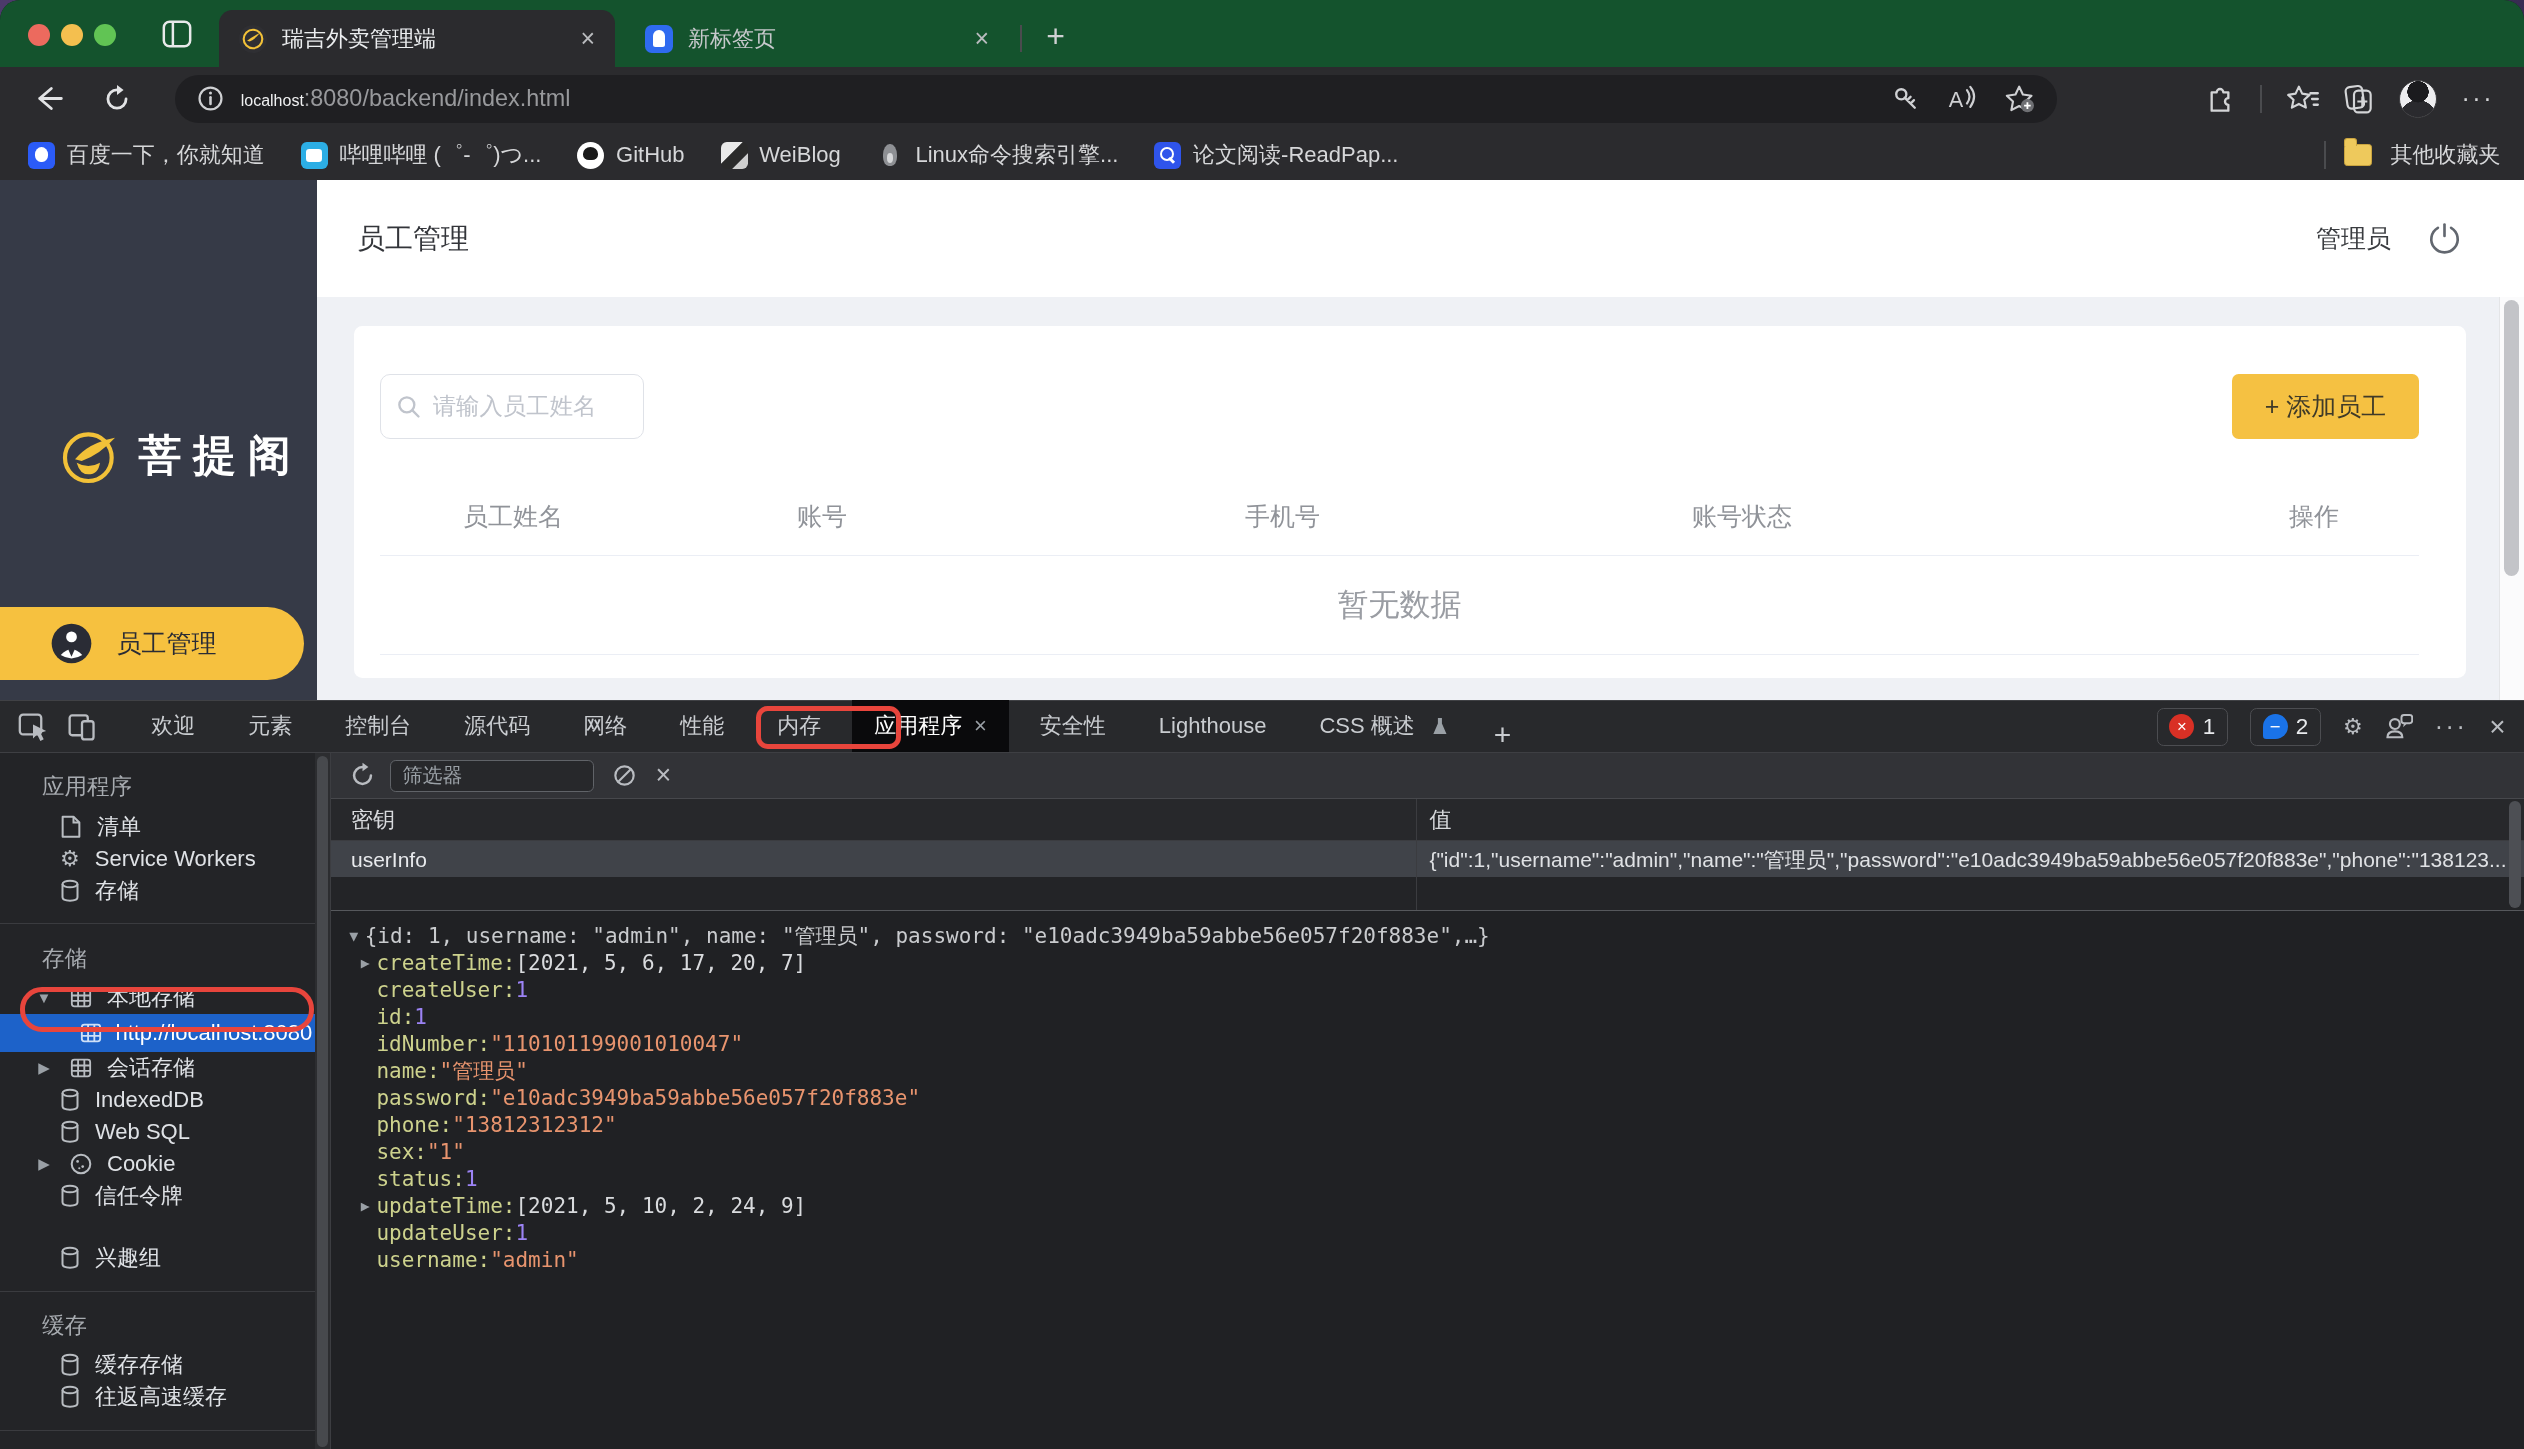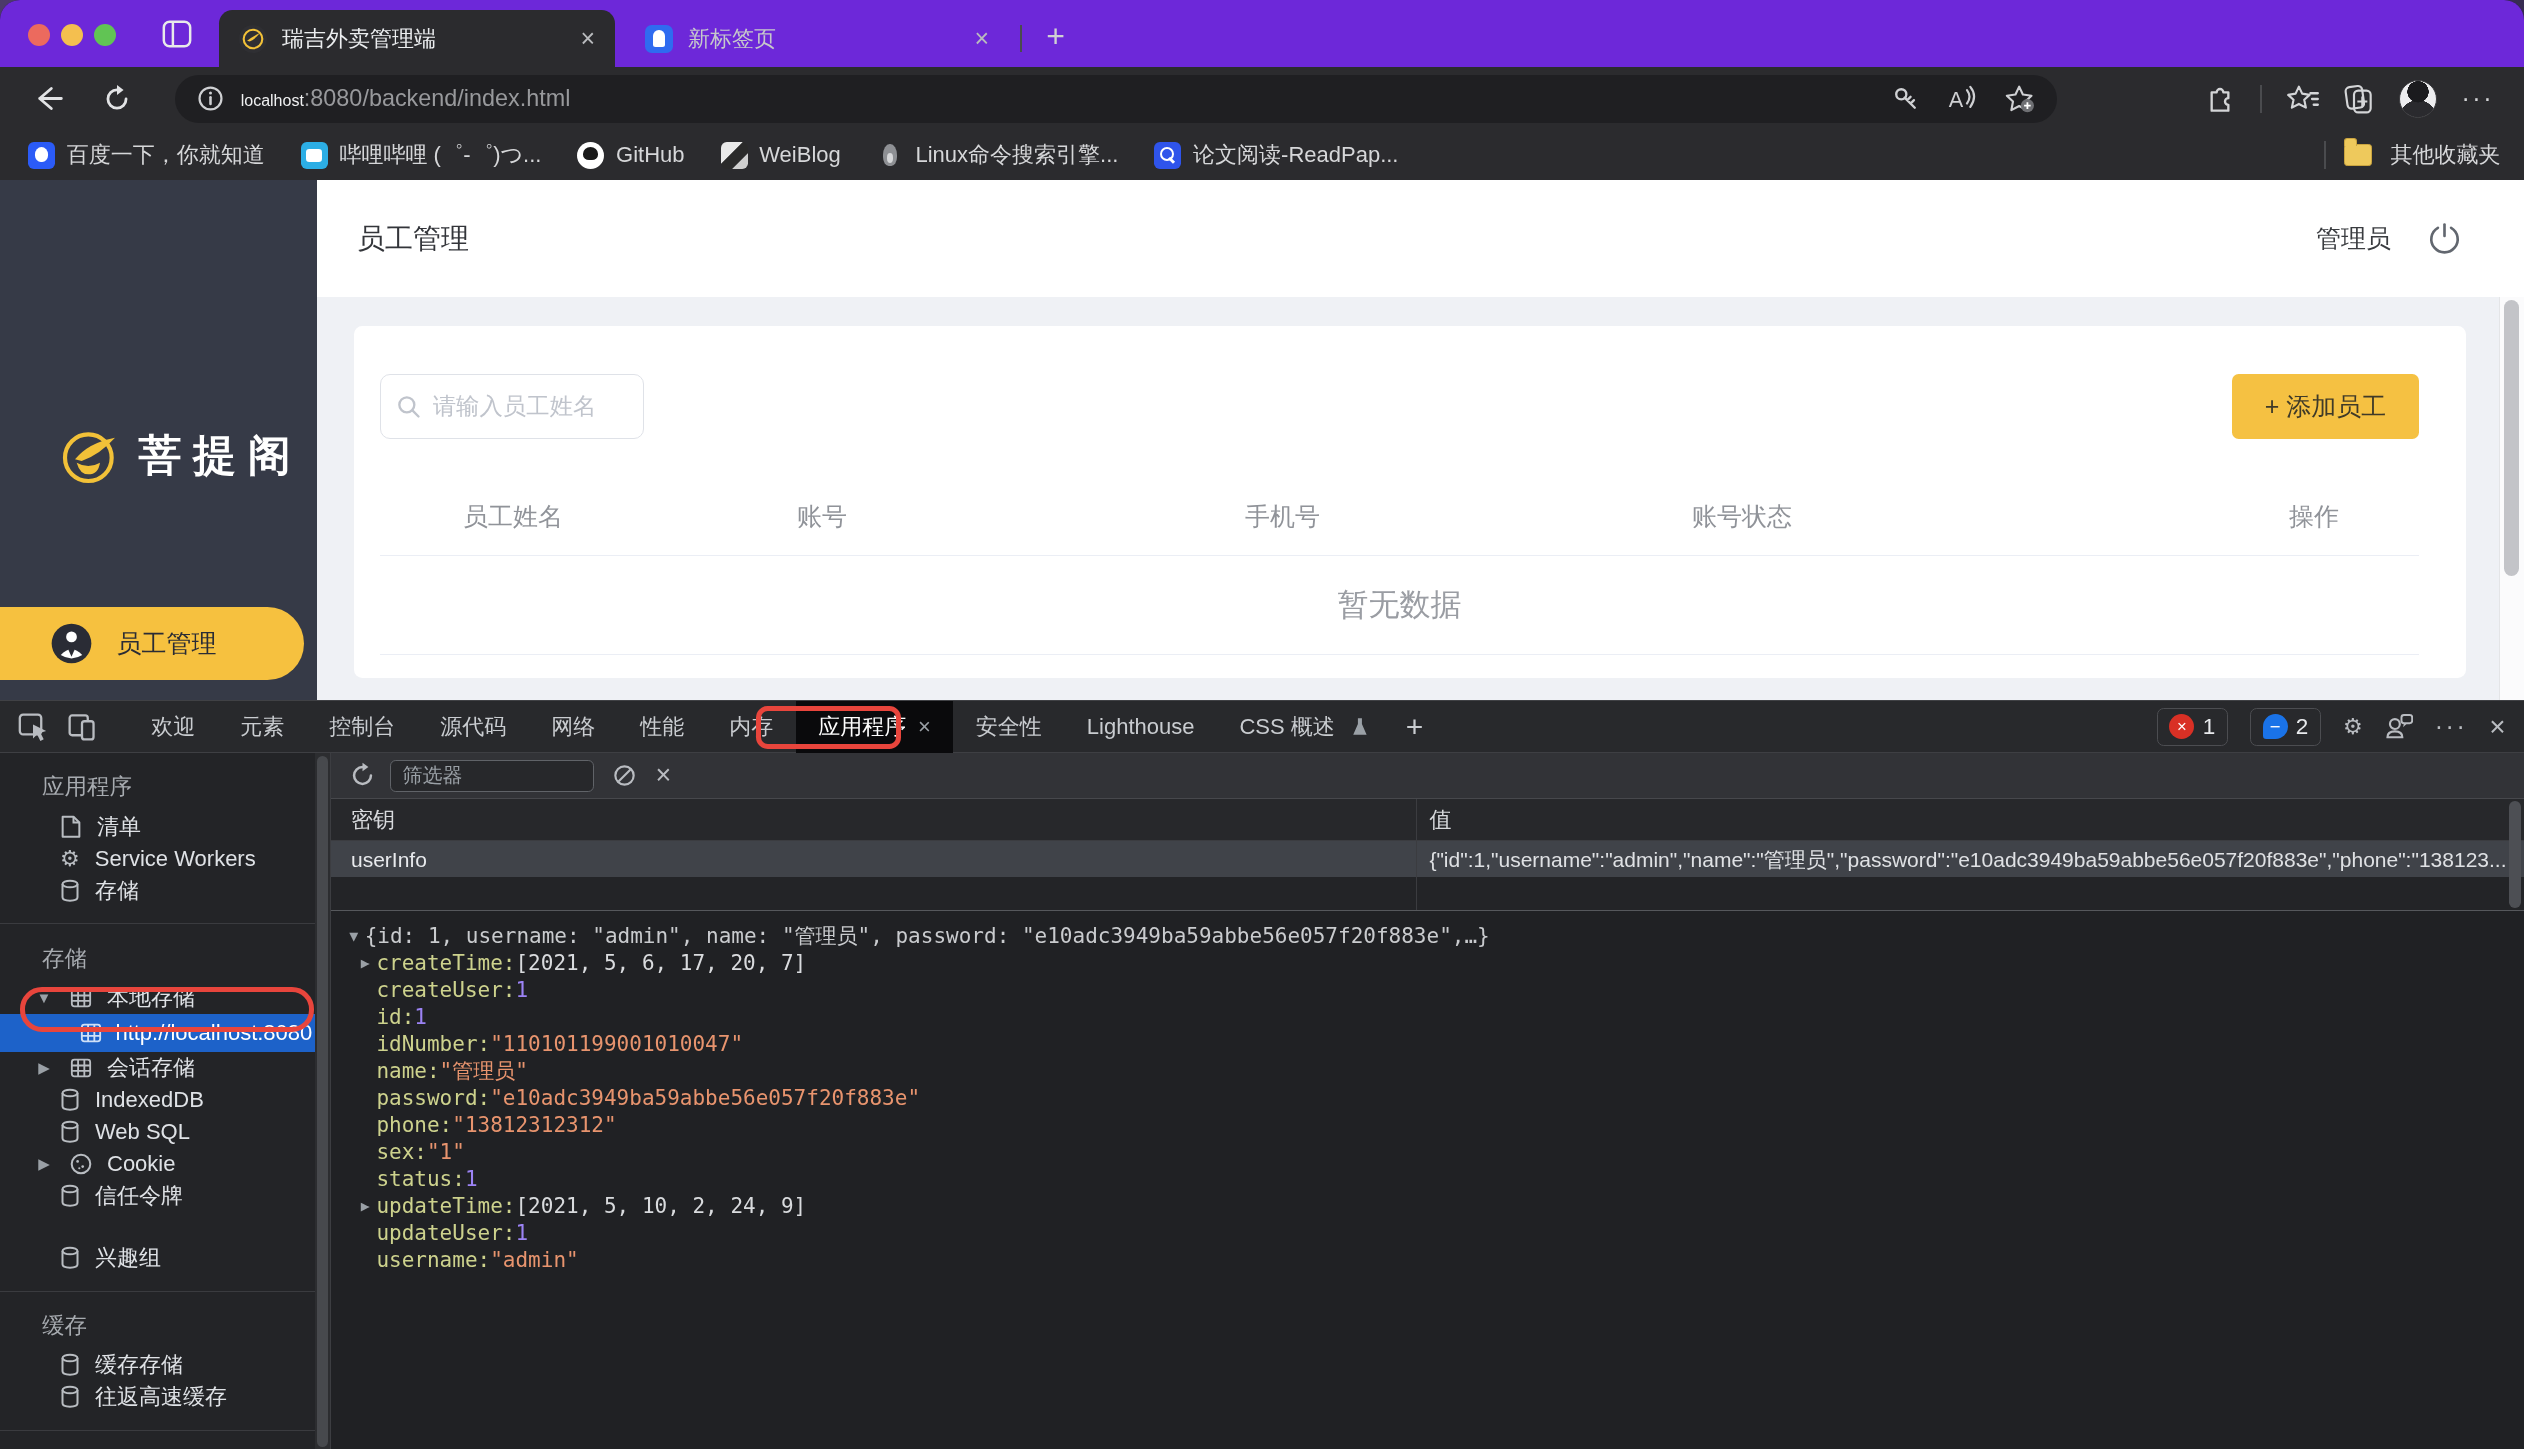--- a/index.html
+++ b/index.html
@@ -1,21 +1,21 @@
 <!DOCTYPE html>
 <html style="font-size:13.4px"><head>
 <meta charset="utf-8">
 <style>
   * { margin:0; padding:0; box-sizing:border-box; }
   html,body { width:2525px; height:1449px; overflow:hidden; }
   body { background:linear-gradient(135deg,#4c3a6b,#2b2443); font-family:"Liberation Sans",sans-serif; }
   .window { position:absolute; inset:0; border-radius:20px 20px 0 0; overflow:hidden; background:#1c1c1f; }
 
   
-  .tabbar { position:relative; height:67px; background:#6d28d9; }
+  .tabbar { position:relative; height:67px; background:#14532d; }
   .traffic { position:absolute; left:28px; top:24px; display:flex; gap:11px; }
   .light { width:22px; height:22px; border-radius:50%; }
   .light.red{ background:#ec6a5e; } .light.yellow{ background:#f4bf4f; } .light.green{ background:#61c454; }
   .layout-btn { position:absolute; left:162px; top:20px; color:#e8e9ea; }
   .tab { position:absolute; top:10px; height:57px; display:flex; align-items:center; padding:0 20px; gap:15px; font-size:22px; }
   .tab.active { left:219px; width:396px; background:#2b2b2e; border-radius:13.4px 13.4px 0 0; color:#eceef0; }
   .tab.inactive { left:625px; width:384px; color:#c6c8cb; }
   .tab .close { margin-left:auto; color:#b9bbbe; font-size:25px; }
   .fav { width:28px; height:28px; border-radius:50%; flex:none; }
   .fav.ruiji { background:#2f2f33; display:flex; align-items:center; justify-content:center; }
@@ -83,21 +83,21 @@
   .add-btn { margin-left:auto; width:187px; height:65px; background:#f5c142; border:none; border-radius:6.7px; font-size:25px; color:#3f3a28; font-family:inherit; }
   .emp-table { margin-top:39px; }
   .thead { display:grid; grid-template-columns:417px 448px 447px 447px 1fr; height:78px; align-items:center; border-bottom:0.8px solid #ebeef5; font-size:25px; color:#909399; }
   .thead .c1 { padding-left:83px; } .thead .c5 { text-align:right; padding-right:80px; }
   .trow-empty { height:99px; display:flex; align-items:center; justify-content:center; font-size:31px; color:#9a9da3; border-bottom:0.8px solid #ebeef5; }
 
   
   .devtools { position:relative; height:750px; background:#202124; border-top:0.8px solid #404145; color:#dfe2e6; }
   .dt-tabbar { position:relative; height:52px; background:#28292c; border-bottom:0.8px solid #3e3f43; display:flex; align-items:center; }
   .dt-tool-ic { color:#b9bcc1; margin-left:18.4px; }
-  .dt-tabs { display:flex; align-items:center; margin-left:32px; height:100%; }
+  .dt-tabs { display:flex; align-items:flex-end; margin-left:32px; height:100%;gap:8px; }
   .dt-tab { padding:0 22.5px; font-size:22px; color:#c9ccd0; height:52px; display:flex; align-items:center; gap:11.7px; }
   .dt-tab.active { background:#0a0a0c; color:#fff; }
   .dt-tab .tclose { color:#9aa0a6; font-size:22px; }
   .dt-newtab { font-size:30px; color:#c9ccd0; padding:0 16.7px; }
   .flask { display:inline-block; width:13.4px; height:16.7px; background:#9aa0a6; clip-path:polygon(35% 0,65% 0,65% 35%,100% 100%,0 100%,35% 35%); margin-left:6.7px; }
   .dt-right { margin-left:auto; display:flex; align-items:center; gap:22px; padding-right:18.4px; }
   .badge { display:flex; align-items:center; gap:8.3px; border:0.8px solid #4c4d51; border-radius:6.7px; padding:5px 11.7px; font-size:22.5px; color:#e8eaed; }
   .err-dot { width:25px; height:25px; border-radius:50%; background:#d93025; color:#fff; font-size:16.7px; display:flex; align-items:center; justify-content:center; }
   .iss-dot { width:25px; height:25px; border-radius:50% 50% 50% 3.3px; background:#1a73e8; color:#fff; font-size:18.4px; display:flex; align-items:center; justify-content:center; }
   .dt-ic { color:#b9bcc1; font-size:25px; }

